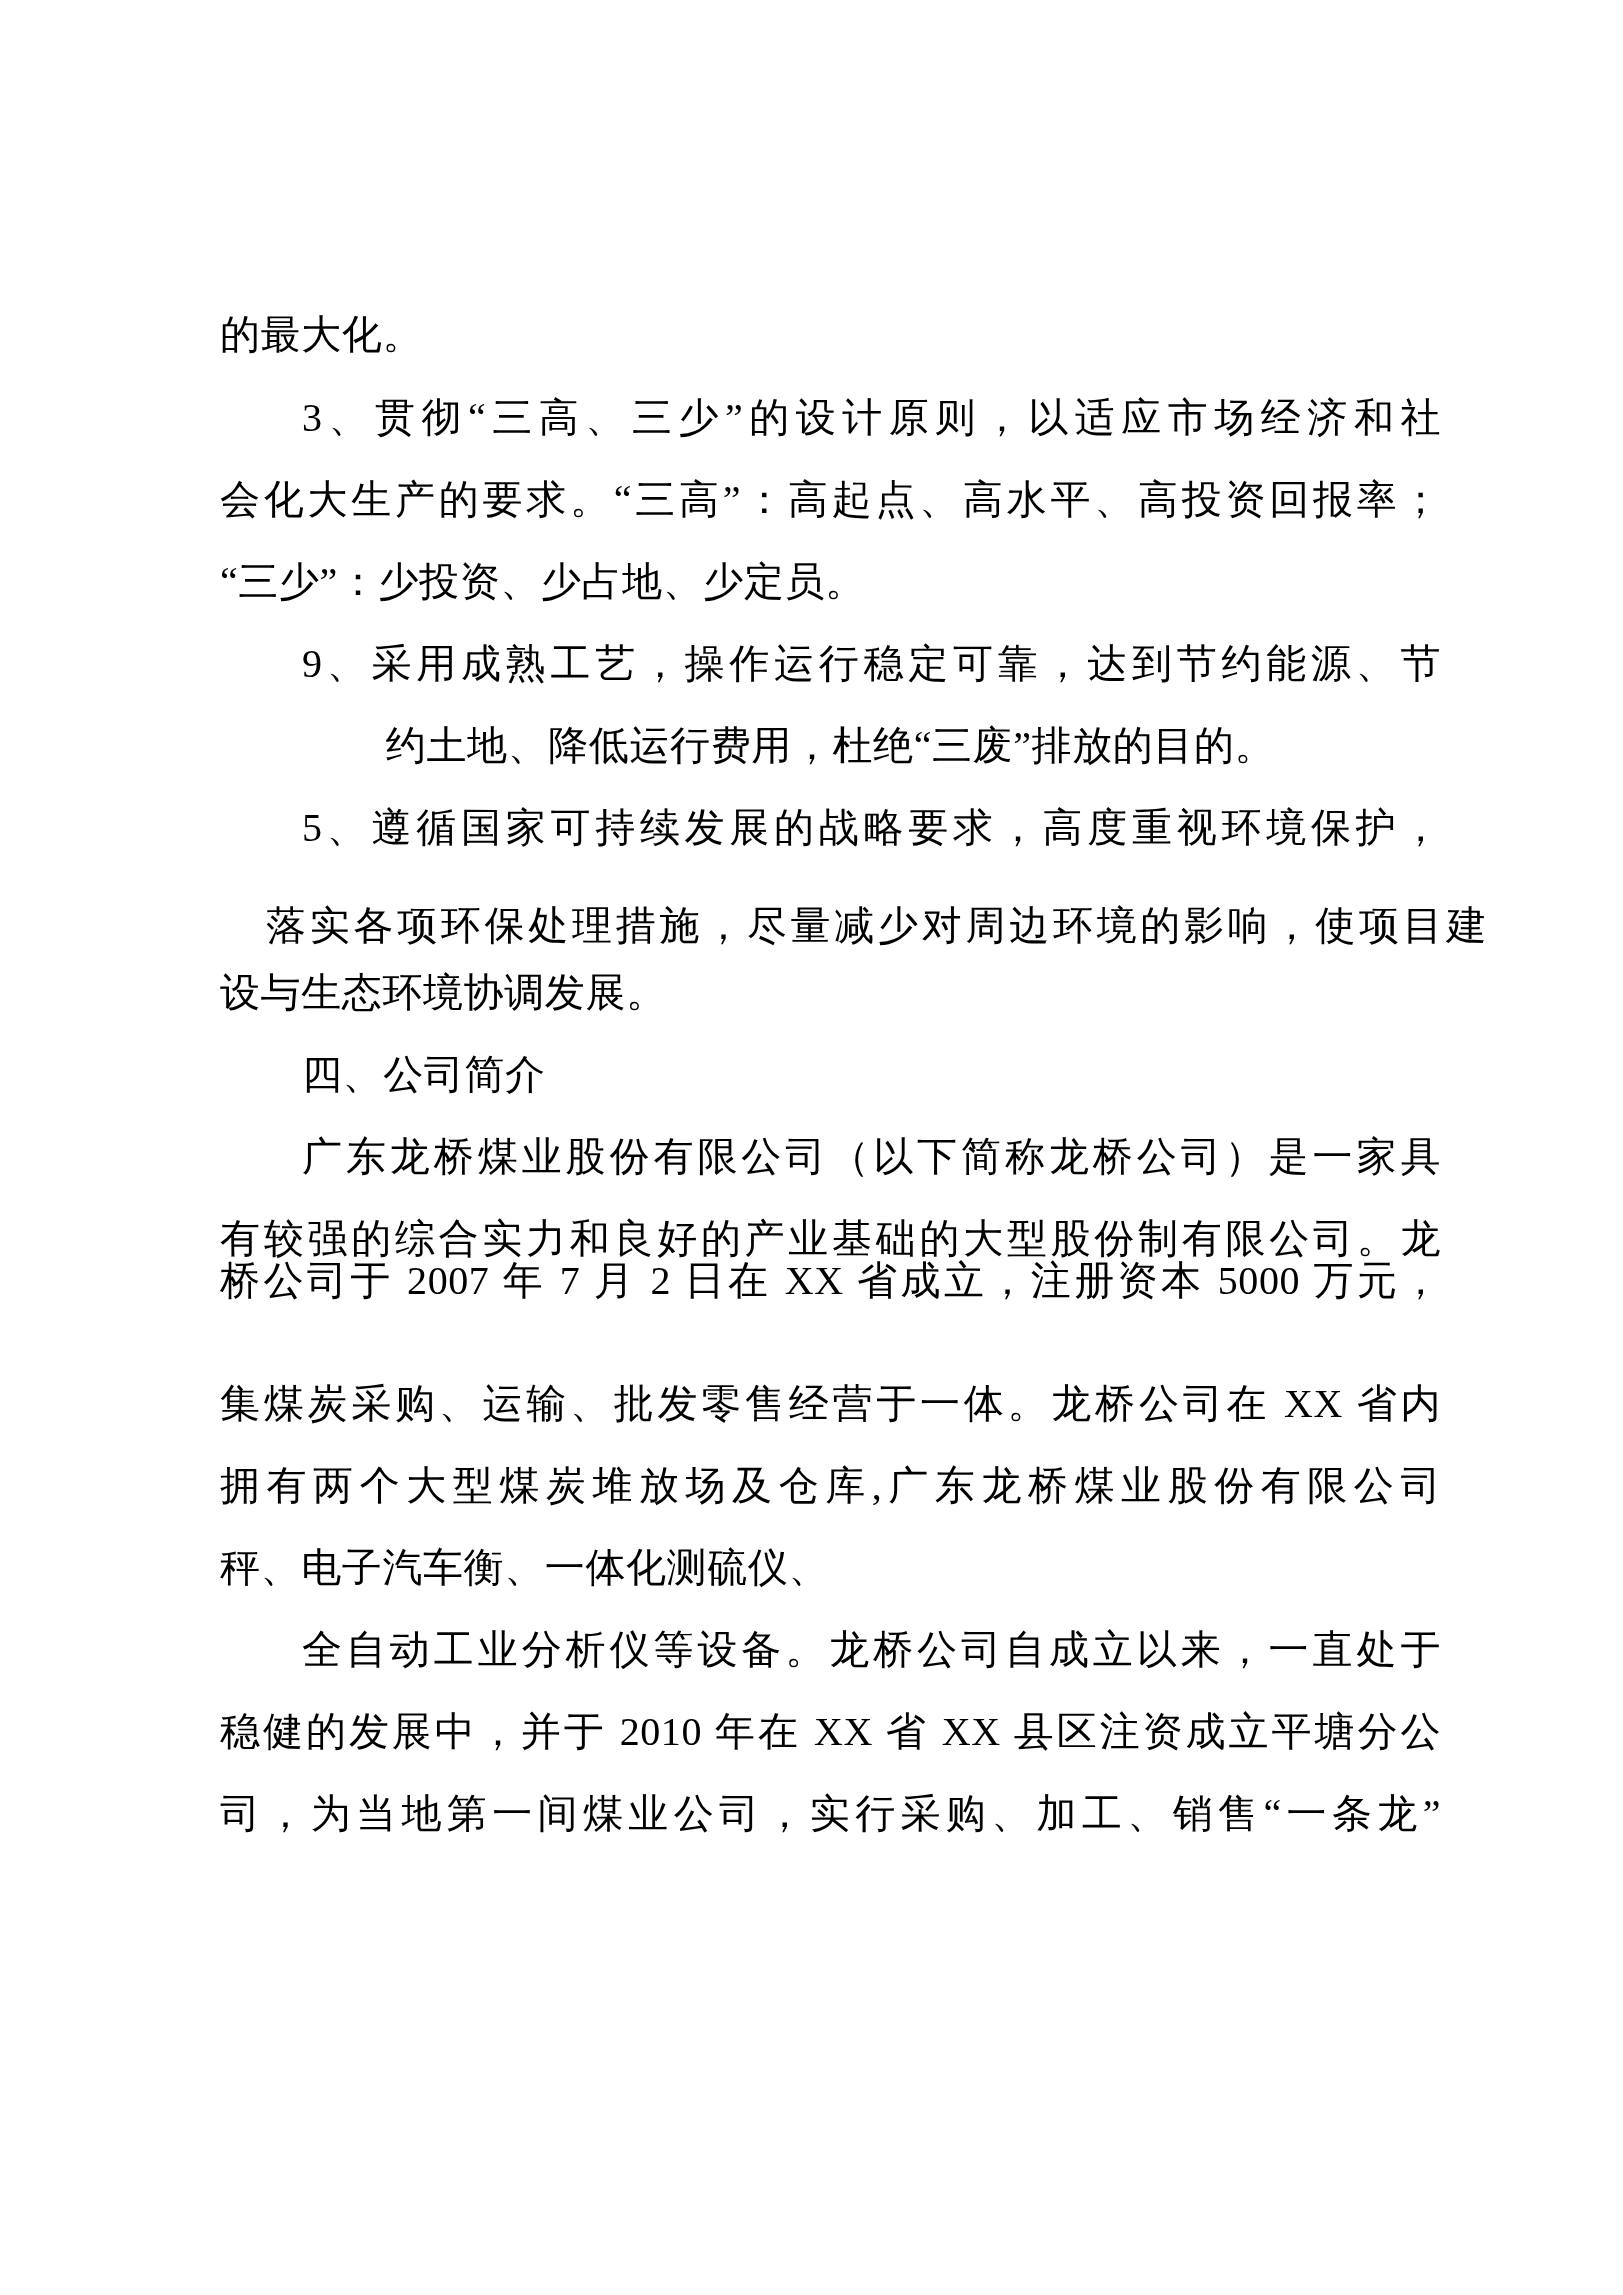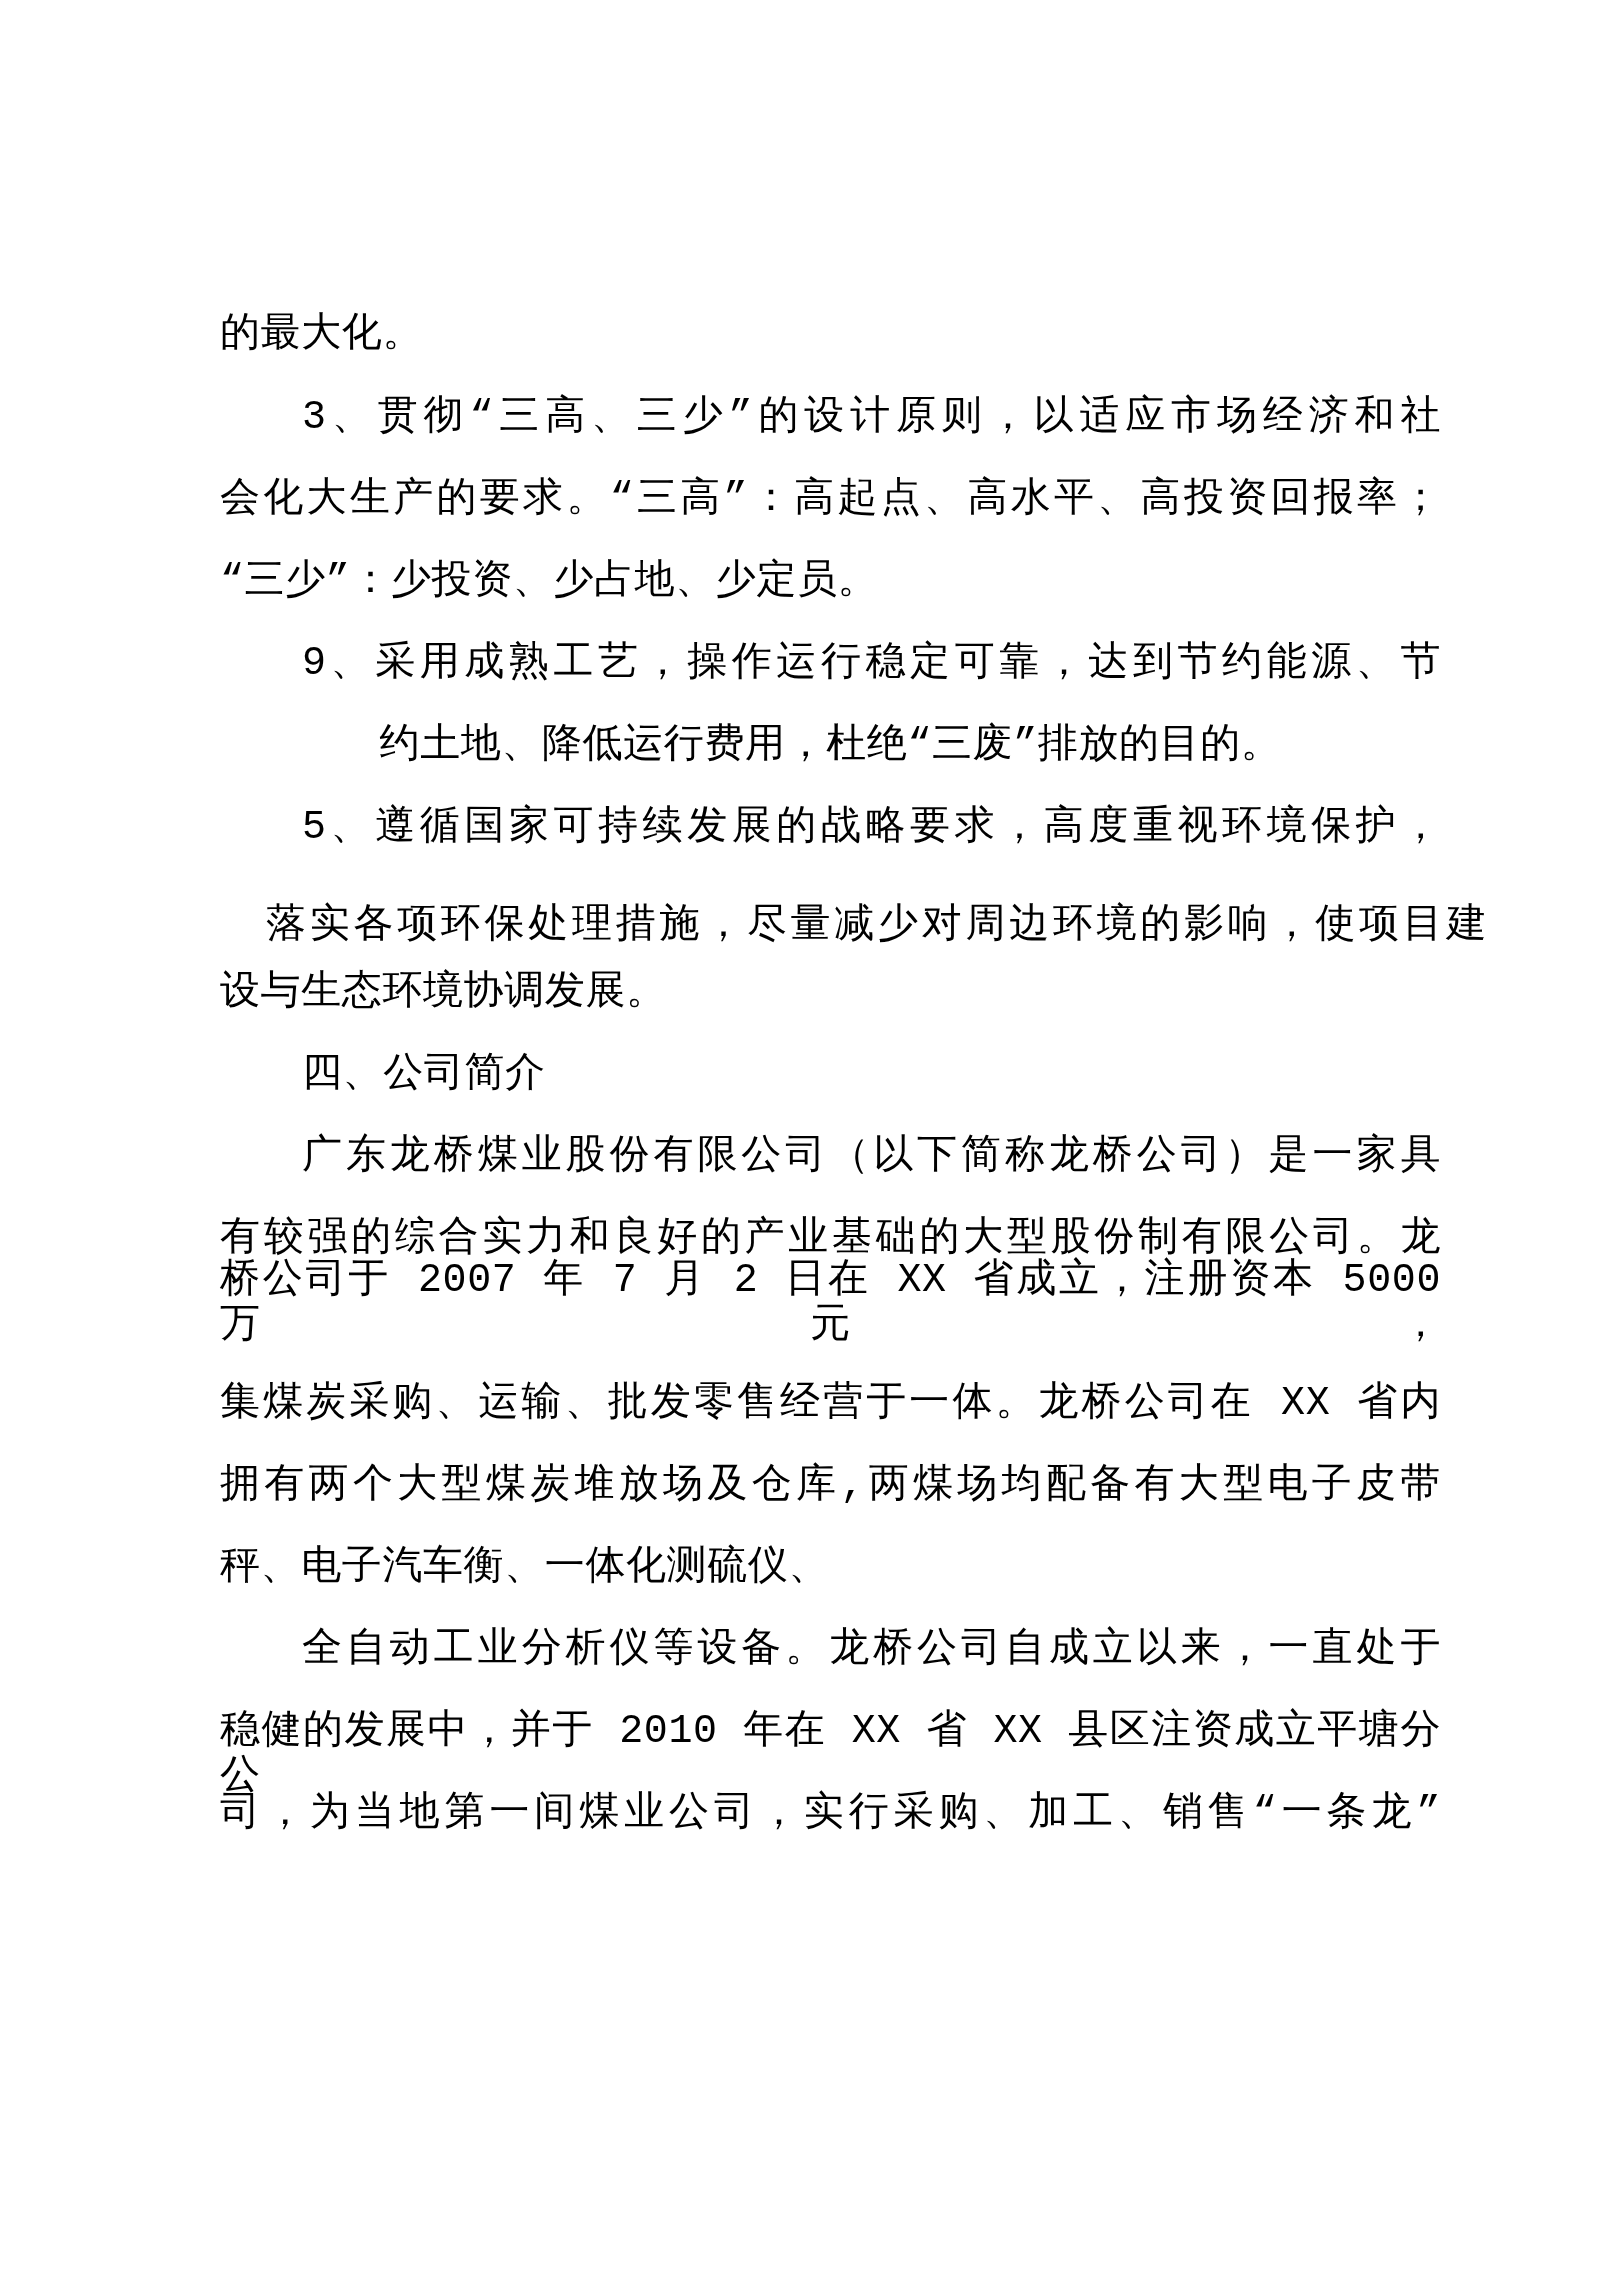--- a/index.html
+++ b/index.html
@@ -6,21 +6,21 @@
     margin: 0;
     padding: 0;
     background: #ffffff;
   }
   .page {
     position: relative;
     width: 1623px;
     height: 1986px;
     background: #ffffff;
     color: #000000;
-    font-family: Liberation Mono, monospace;
+    font-family: Liberation Serif, serif;
     overflow: hidden;
   }
   .content {
     position: absolute;
     left: 0;
     top: 0;
     width: 100%;
     height: 100%;
   }
   .line {
@@ -67,21 +67,21 @@
       <div class="line fill indent" style="top: 641px;">9、采用成熟工艺，操作运行稳定可靠，达到节约能源、节</div>
       <div class="line" style="top: 723px; text-align: center;">约土地、降低运行费用，杜绝“三废”排放的目的。</div>
       <div class="line fill indent" style="top: 805px;">5、遵循国家可持续发展的战略要求，高度重视环境保护，</div>
       <div class="line fill" style="top: 903px; margin-left: 46px;">落实各项环保处理措施，尽量减少对周边环境的影响，使项目建</div>
       <div class="line" style="top: 970px;">设与生态环境协调发展。</div>
       <div class="line indent" style="top: 1052px;">四、公司简介</div>
       <div class="line fill indent" style="top: 1134px;">广东龙桥煤业股份有限公司（以下简称龙桥公司）是一家具</div>
       <div class="line fill" style="top: 1216px;">有较强的综合实力和良好的产业基础的大型股份制有限公司。龙</div>
       <div class="line fill" style="top: 1258px;">桥公司于 2007 年 7 月 2 日在 XX 省成立，注册资本 5000 万元，</div>
       <div class="line fill" style="top: 1381px;">集煤炭采购、运输、批发零售经营于一体。龙桥公司在 XX 省内</div>
-      <div class="line fill" style="top: 1463px;">拥有两个大型煤炭堆放场及仓库,两煤场均配备有大型电子皮带</div>
+      <div class="line fill" style="top: 1463px;">拥有两个大型煤炭堆放场及仓库,广东龙桥煤业股份有限公司</div>
       <div class="line" style="top: 1545px;">秤、电子汽车衡、一体化测硫仪、</div>
       <div class="line fill indent" style="top: 1627px;">全自动工业分析仪等设备。龙桥公司自成立以来，一直处于</div>
       <div class="line fill" style="top: 1709px;">稳健的发展中，并于 2010 年在 XX 省 XX 县区注资成立平塘分公</div>
       <div class="line fill" style="top: 1791px;">司，为当地第一间煤业公司，实行采购、加工、销售“一条龙”</div>
     </div>
   <div class="footer">第1页 共1页</div>
 </div>
 
 
 </body></html>

